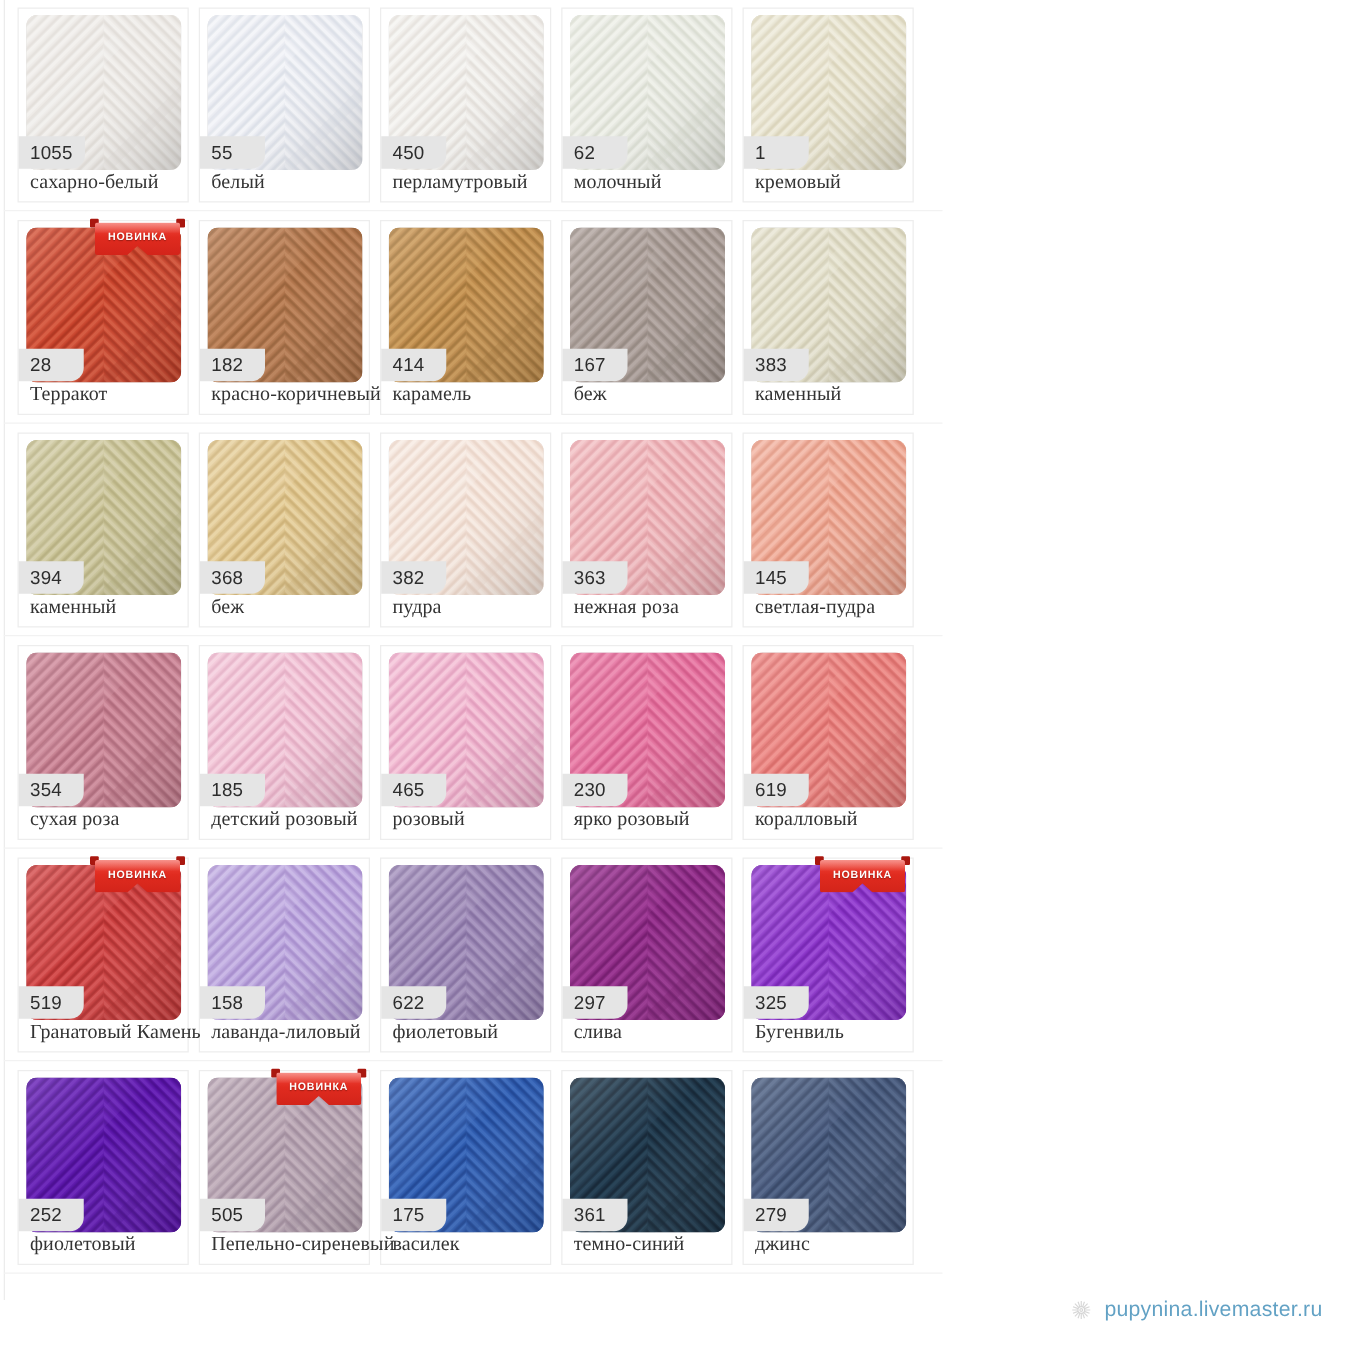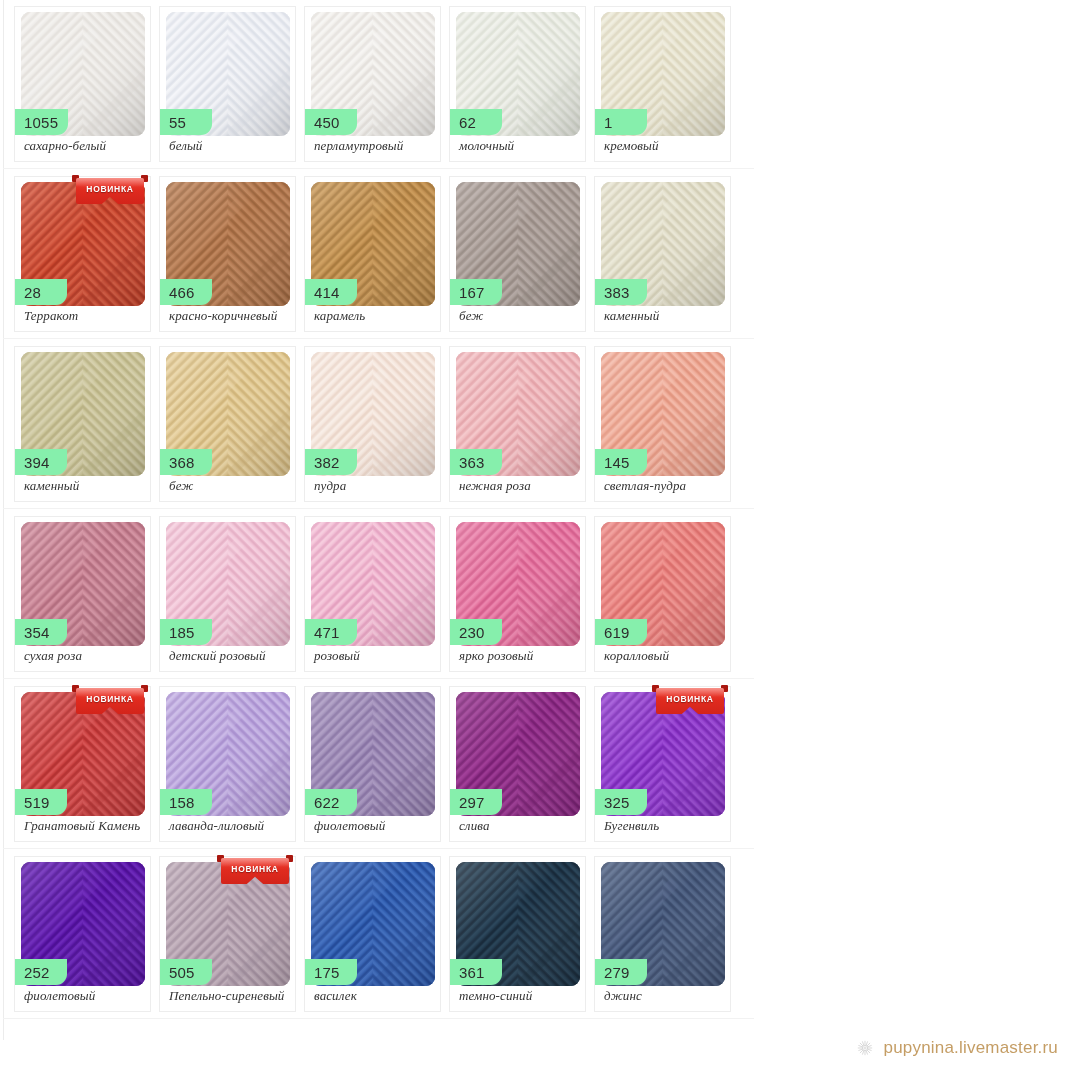--- a/index.html
+++ b/index.html
@@ -78,21 +78,21 @@
     inset: 0;
   }
 
   
   .num-tab {
     position: absolute;
     left: 0;
     bottom: 26px;
     min-width: 52px;
     height: 26px;
-    background: #86efac;
+    background: #e5e5e5;
     border-bottom-right-radius: 11px;
     display: flex;
     align-items: center;
     padding: 0 10px 0 9px;
     z-index: 4;
   }
   .num-tab span {
     font-family: "Liberation Sans", sans-serif;
     font-size: 15px;
     color: #2d2d2d;
@@ -106,25 +106,24 @@
     left: 9px;
     bottom: 6px;
     right: 4px;
     height: 18px;
     display: flex;
     align-items: center;
     z-index: 4;
   }
   .name span {
     font-family: "Liberation Serif", serif;
-    font-size: 13px;
+    font-size: 16px;
     color: #333333;
     white-space: nowrap;
     letter-spacing: 0.1px;
-    font-style: italic;
   }
 
   
   .badge {
     position: absolute;
     top: 1px;
     right: 6px;
     width: 68px;
     height: 26px;
     z-index: 6;
@@ -179,21 +178,21 @@
     right: 22px;
     bottom: 22px;
     display: flex;
     align-items: center;
     gap: 9px;
     opacity: .62;
   }
   .watermark .wm-text {
     font-family: "Liberation Sans", sans-serif;
     font-size: 17px;
-    color: #a16207;
+    color: #0369a1;
     letter-spacing: 0.2px;
   }
   .wm-logo { width: 20px; height: 20px; display: block; }
 </style>
 </head>
 <body>
 
 <div id="page">
 
   <div class="left-rule"></div>
@@ -441,21 +440,21 @@
               </defs>
               <rect width="124" height="124" fill="#b0744b"></rect>
               <rect x="0" y="0" width="62" height="124" fill="url(#pa7)"></rect>
               <rect x="62" y="0" width="62" height="124" fill="url(#pb7)"></rect>
               <path d="M-10 96 L70 16 L78 24 L-2 104 Z" fill="#ca9168" opacity="0.20"></path>
               <path d="M56 124 L124 56 L124 68 L68 124 Z" fill="#946038" opacity="0.22"></path>
               <rect width="124" height="124" fill="url(#g7)"></rect>
             </svg>
           </div>
           <div class="num-tab">
-            <span>466</span>
+            <span>182</span>
           </div>
           <div class="name">
             <span>красно-коричневый</span>
           </div>
         </div>
         <div class="card">
           <div class="swatch">
             <svg class="tex" viewBox="0 0 124 124" preserveAspectRatio="none">
               <defs>
                 <pattern id="pa8" width="7" height="7" patternUnits="userSpaceOnUse" patternTransform="rotate(45)">
@@ -830,21 +829,21 @@
               </defs>
               <rect width="124" height="124" fill="#efb2cd"></rect>
               <rect x="0" y="0" width="62" height="124" fill="url(#pa18)"></rect>
               <rect x="62" y="0" width="62" height="124" fill="url(#pb18)"></rect>
               <path d="M-10 96 L70 16 L78 24 L-2 104 Z" fill="#f9d4e3" opacity="0.20"></path>
               <path d="M56 124 L124 56 L124 68 L68 124 Z" fill="#df98b9" opacity="0.22"></path>
               <rect width="124" height="124" fill="url(#g18)"></rect>
             </svg>
           </div>
           <div class="num-tab">
-            <span>471</span>
+            <span>465</span>
           </div>
           <div class="name">
             <span>розовый</span>
           </div>
         </div>
         <div class="card">
           <div class="swatch">
             <svg class="tex" viewBox="0 0 124 124" preserveAspectRatio="none">
               <defs>
                 <pattern id="pa19" width="7" height="7" patternUnits="userSpaceOnUse" patternTransform="rotate(45)">

